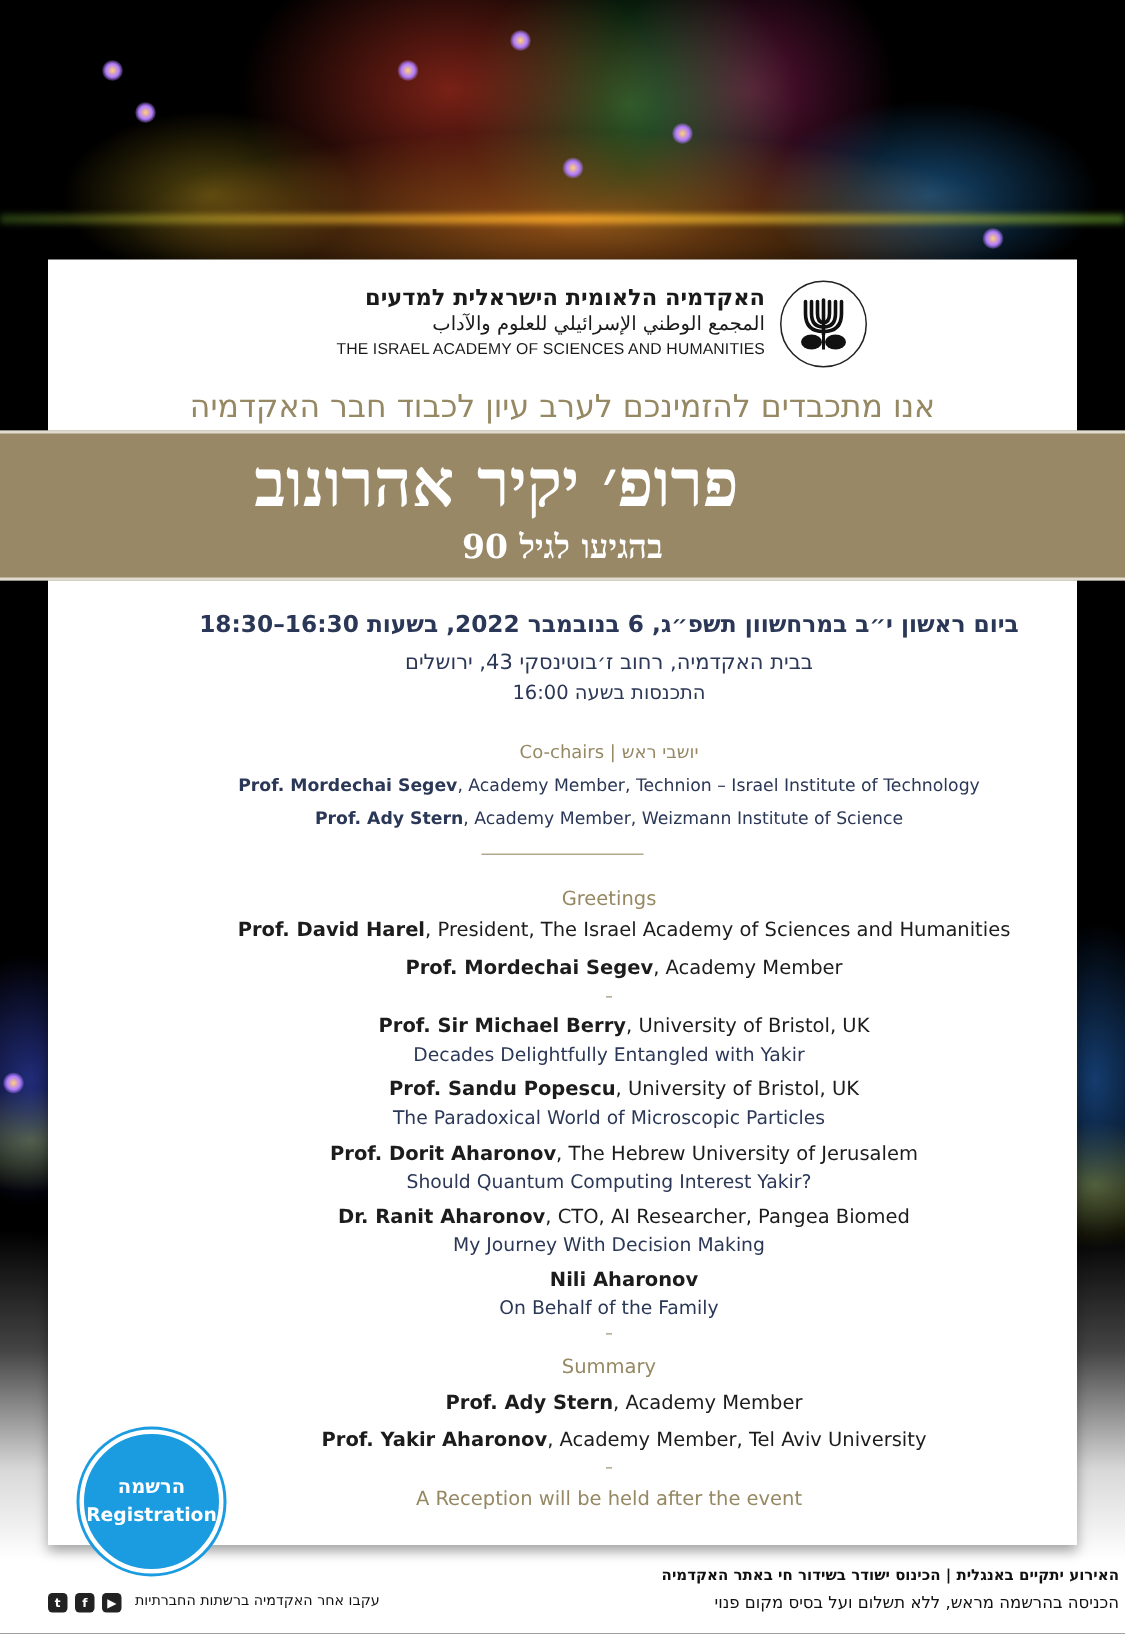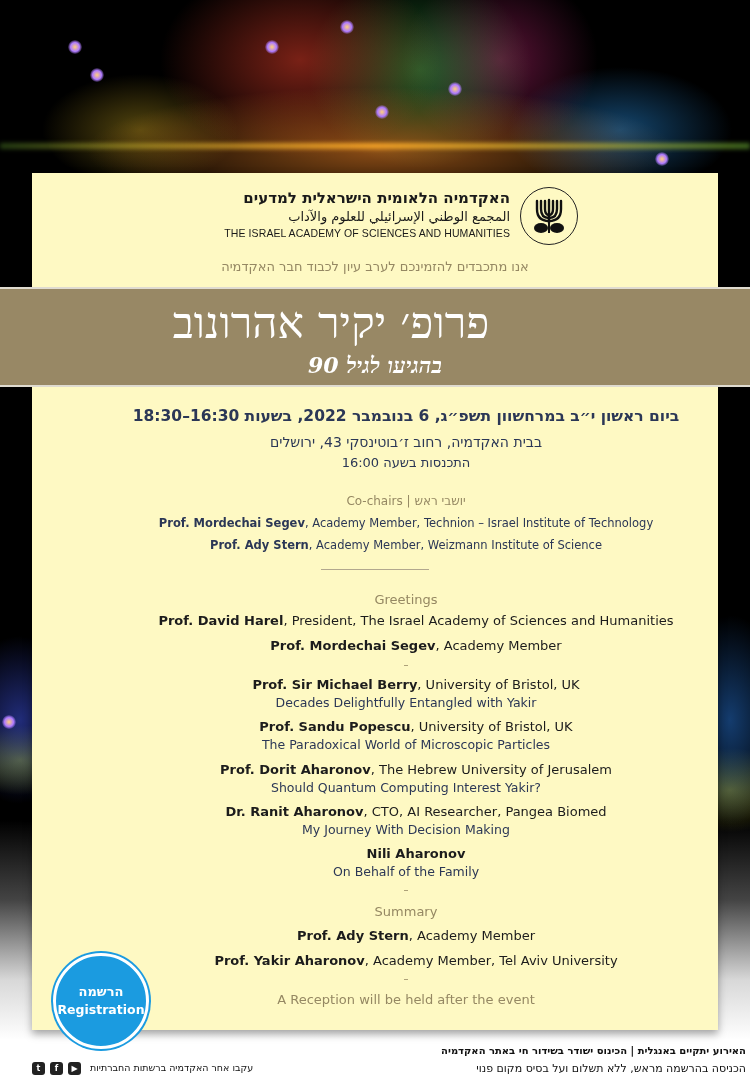--- a/index.html
+++ b/index.html
@@ -32,59 +32,59 @@
       filter: blur(2px);
     }
     .bg .orb {
       position: absolute; width: 14px; height: 14px; border-radius: 50%;
       background: radial-gradient(circle, #ffd07a 0%, #b07cff 45%, rgba(80,80,255,0) 75%);
     }
 
     
     .card {
       position: absolute; left: 32px; top: 173px; width: 686px; height: 857px;
-      background: #fef9c3;
+      background: #ffffff;
       box-shadow: 0 4px 8px rgba(0,0,0,0.35);
     }
 
     .logo-block {
       position: absolute; left: 170px; top: 12px; width: 390px; height: 62px;
     }
     .logo-text {
       position: absolute; right: 82px; top: 4px; text-align: right; color: #1a1a1a;
     }
     .logo-he { font-size: 15px; font-weight: bold; direction: rtl; line-height: 19px; }
     .logo-ar { font-size: 13px; direction: rtl; line-height: 17px; }
     .logo-en { font-size: 10.5px; letter-spacing: 0.1px; line-height: 16px; font-family: "Liberation Sans", sans-serif; }
     .emblem {
       position: absolute; right: 14px; top: 2px; width: 58px; height: 58px;
       border-radius: 50%; border: 1px solid #222; display: flex; align-items: center; justify-content: center;
     }
     .emblem svg { width: 42px; height: 42px; }
 
     .invite {
       position: absolute; left: 0; top: 86px; width: 686px; text-align: center;
-      direction: rtl; color: #958863; font-size: 13px;
+      direction: rtl; color: #958863; font-size: 21px;
     }
 
     
     .band {
       position: absolute; left: -32px; top: 114px; width: 750px; height: 100px;
       background: #988865;
       border-top: 2px solid #dfdbd0; border-bottom: 2px solid #dfdbd0;
     }
     .band-title {
       position: absolute; left: 0; top: 8px; width: 662px; text-align: center;
-      color: #fff; font-family: "DejaVu Serif", serif; font-weight: normal;
+      color: #fff; font-family: "DejaVu Serif", serif; font-weight: bold;
       font-size: 44px; direction: rtl; line-height: 52px;
     }
     .band-sub {
       position: absolute; left: 0; top: 62px; width: 750px; text-align: center;
       color: #fff; font-family: "DejaVu Serif", serif; font-weight: bold;
-      font-size: 22px; direction: rtl; line-height: 28px; font-style: italic;
+      font-size: 22px; direction: rtl; line-height: 28px;
     }
 
     .center { position: absolute; left: 0; width: 748px; text-align: center; }
     .navy { color: #2b3756; }
     .gold { color: #958863; }
     .black { color: #1c1c1c; padding-left: 20px; }
 
     .date-line { top: 234px; font-size: 15.5px; font-weight: bold; direction: rtl; }
     .venue { top: 261px; font-size: 14px; direction: rtl; }
     .gather { top: 282px; font-size: 13px; direction: rtl; }

